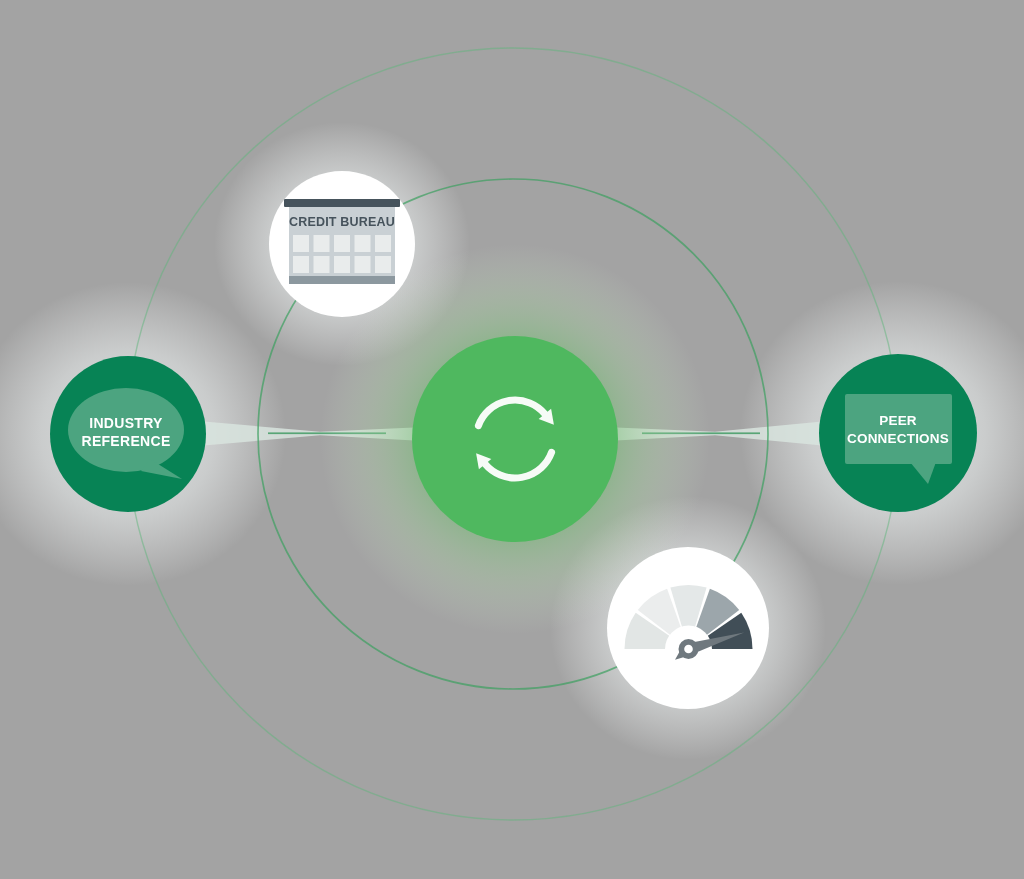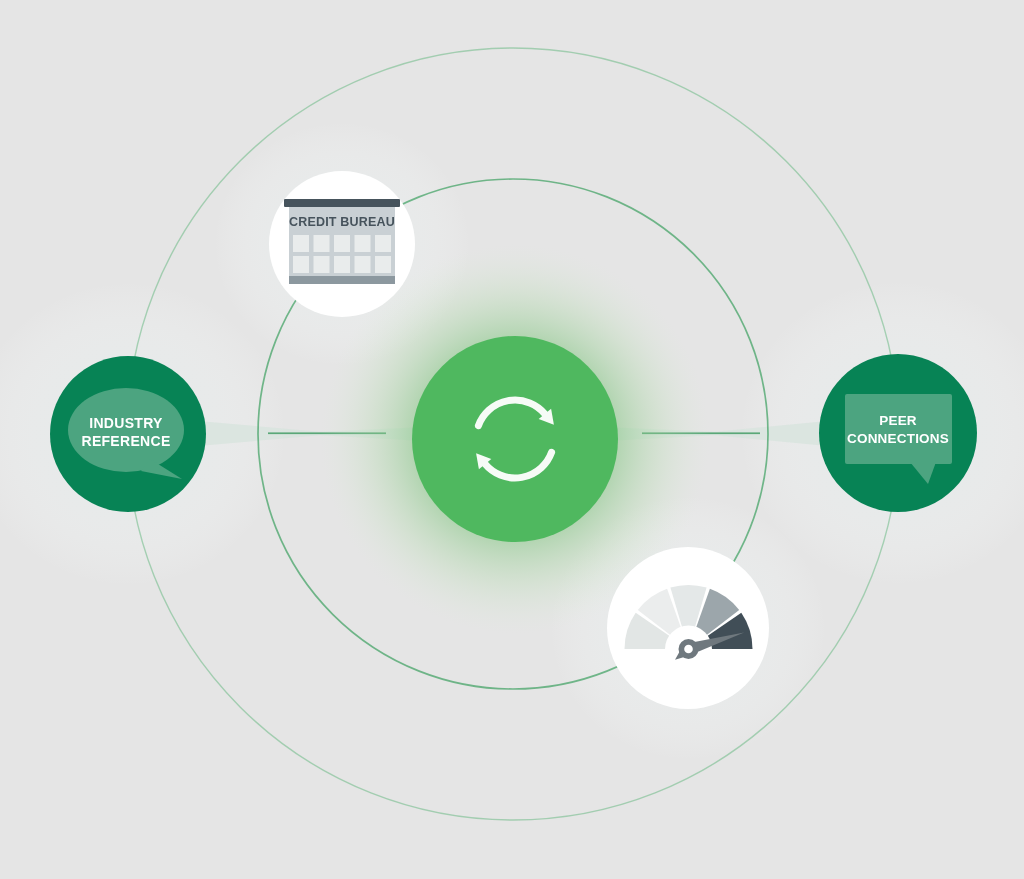--- a/index.html
+++ b/index.html
@@ -1,19 +1,19 @@
 <!DOCTYPE html>
 <html><head>
 <meta charset="utf-8">
 <style>
   html,body{margin:0;padding:0;background:#ffffff;}
   .canvas{
     position:relative;
     width:1024px;height:879px;
-    background:#e5e5e5;
+    background:#a3a3a3;
     overflow:hidden;
     font-family:"Liberation Sans", sans-serif;
   }
   svg{display:block;}
   text{
     font-family:"Liberation Sans", sans-serif;
     font-weight:bold;
     text-anchor:middle;
   }
   .bubble-label{font-size:14px;letter-spacing:.3px;}

